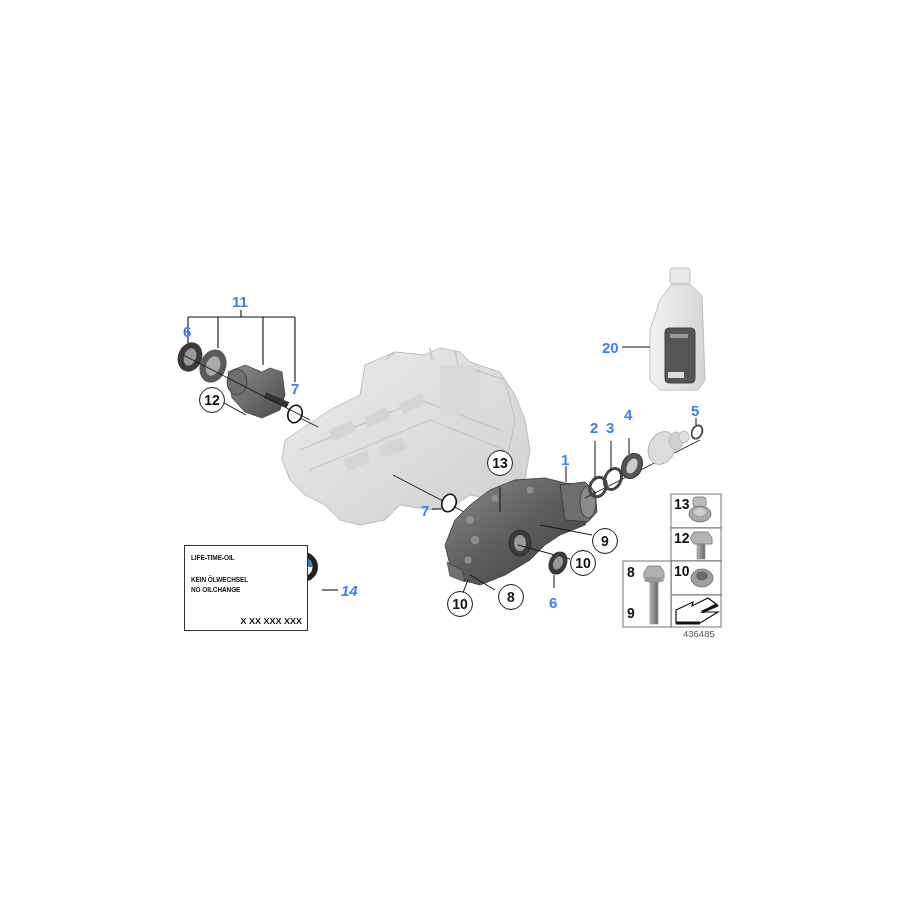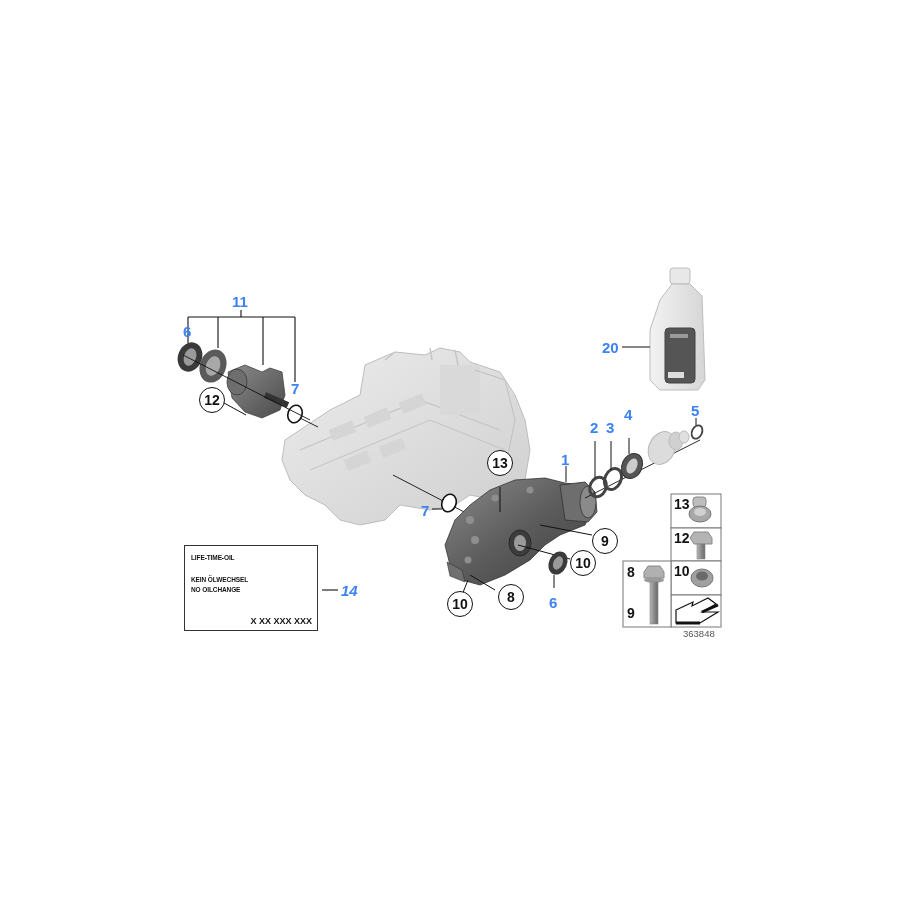--- a/index.html
+++ b/index.html
@@ -1,20 +1,20 @@
 <!DOCTYPE html>
 <html><head>
   <meta charset="utf-8">
   <style>
     html, body { margin: 0; padding: 0; background: #ffffff; }
     body { width: 900px; height: 900px; position: relative; overflow: hidden; font-family: "Liberation Sans", sans-serif; }
     #canvas { position: absolute; left: 0; top: 0; width: 900px; height: 900px; }
     .lbl { position: absolute; font-family: "Liberation Sans", sans-serif; font-weight: bold; font-size: 15px; color: #3b82f6; line-height: 1; white-space: nowrap; }
     .circ { position: absolute; width: 26px; height: 26px; border: 1.6px solid #111; border-radius: 50%; background: #fff; display: flex; align-items: center; justify-content: center; font-family: "Liberation Sans", sans-serif; font-weight: bold; font-size: 14px; color: #111; box-sizing: border-box; }
-    .label-box { position: absolute; left: 184px; top: 545px; width: 134px; height: 86px; border: 1.3px solid #333; box-sizing: border-box; background: #fff; }
+    .label-box { position: absolute; left: 184px; top: 545px; width: 124px; height: 86px; border: 1.3px solid #333; box-sizing: border-box; background: #fff; }
     .lb-text { position: absolute; font-family: "Liberation Sans", sans-serif; font-weight: bold; font-size: 6.5px; color: #111; letter-spacing: -0.1px; }
     .lb-code { position: absolute; font-family: "Liberation Sans", sans-serif; font-weight: bold; font-size: 9px; color: #111; }
     .grid-num { position: absolute; font-family: "Liberation Sans", sans-serif; font-weight: bold; font-size: 14px; color: #111; line-height: 1; }
     .imgno { position: absolute; left: 683px; top: 628px; font-family: "Liberation Sans", sans-serif; font-size: 9.5px; color: #555; }
   </style>
 </head>
 <body>
 
 <svg id="canvas" viewBox="0 0 900 900" xmlns="http://www.w3.org/2000/svg">
   <defs>
@@ -214,13 +214,13 @@
 <span class="lbl" style="left:549px; top:595px;">6</span>
 <div class="circ" style="left:447px; top:591px;">10</div>
 <span class="lbl" style="left:341px; top:583px;font-style:italic;">14</span>
 
 <span class="grid-num" style="left:674px; top:497px;">13</span>
 <span class="grid-num" style="left:674px; top:531px;">12</span>
 <span class="grid-num" style="left:674px; top:564px;">10</span>
 <span class="grid-num" style="left:627px; top:565px;">8</span>
 <span class="grid-num" style="left:627px; top:606px;">9</span>
 
-<span class="imgno">363848</span>
+<span class="imgno">436485</span>
 
 </body></html>

